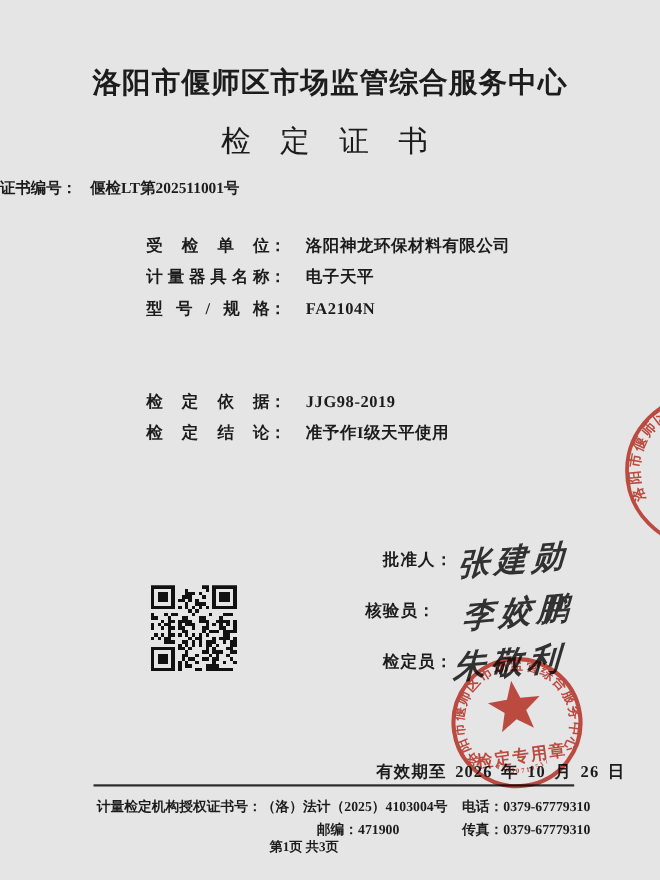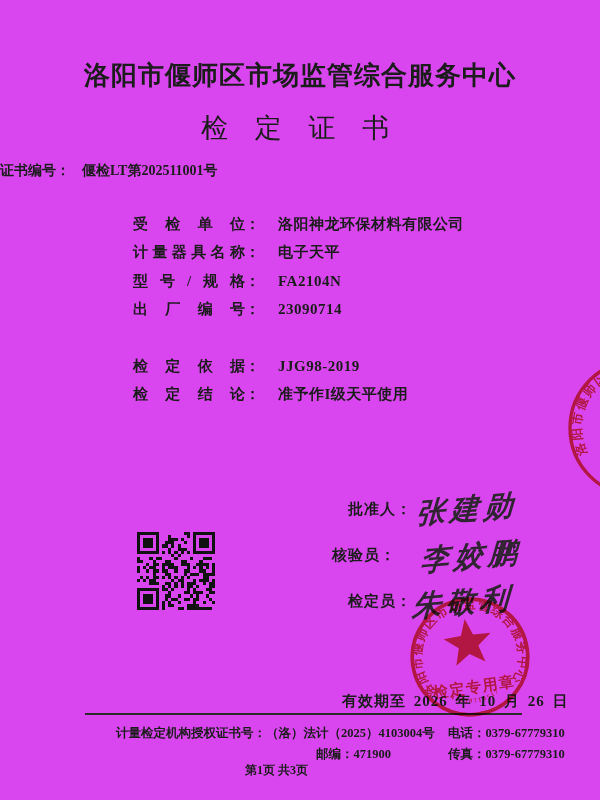--- a/index.html
+++ b/index.html
@@ -1,19 +1,19 @@
 <!DOCTYPE html>
 <html style="--stamp-color: #cb3a2e;"><head>
 <meta charset="utf-8">
 <style>
   :root { --stamp-color:#cb3a2e; --ink:#1c1c1c; }
   * { box-sizing:border-box; }
   html,body { margin:0; padding:0; background:#fff; }
   #page {
-    position:relative; width:600px; height:800px; background:#d946ef;
+    position:relative; width:600px; height:800px; background:#e5e5e5;
     overflow:hidden; font-family:"Liberation Serif","DejaVu Serif",serif;
     color:var(--ink); font-weight:700;
   }
   .org-title {
     position:absolute; top:58px; left:0; width:600px; text-align:center;
     font-size:26px; letter-spacing:1px; font-weight:700;
   }
   .cert-title {
     position:absolute; top:110px; left:0; width:600px; text-align:center;
     font-size:27px; letter-spacing:10px; font-weight:400;
@@ -33,21 +33,21 @@
   .sig-label { position:absolute; font-size:15px; letter-spacing:1px; white-space:nowrap; }
   .sig {
     position:absolute; font-size:29px; font-weight:700; font-style:italic;
     letter-spacing:5px; transform:rotate(-5deg) skewX(-8deg); color:#222;
     white-space:nowrap; opacity:0.92;
   }
   .date-row { position:absolute; left:342px; font-size:15px; white-space:nowrap; }
   .date-row .dlabel { display:inline-block; width:64px; letter-spacing:1px; }
   .date-row .dvalue { display:inline-block; margin-left:4px; word-spacing:3px; letter-spacing:1px; }
   .sep { position:absolute; left:85px; top:713px; width:437px; border-top:2px solid #2b2b2b; }
-  .foot { position:absolute; font-size:12.5px; white-space:nowrap; font-weight:700;margin-left:28px; }
+  .foot { position:absolute; font-size:12.5px; white-space:nowrap; font-weight:700; }
   .page-info { position:absolute; top:762px; left:0; width:553px; text-align:center; font-size:12px; }
   .stamp { position:absolute; mix-blend-mode:multiply; opacity:0.88; }
   #qr { position:absolute; left:136px; top:532px; }
 </style>
 </head>
 <body>
 
 <div id="page">
 
   <div class="org-title">洛阳市偃师区市场监管综合服务中心</div>
@@ -58,23 +58,20 @@
   </div>
 
   <div class="frow" style="top:242px">
     <span class="flabel">计量器具名称</span><span class="fcolon">：</span><span class="fvalue">电子天平</span>
   </div>
   <div class="frow" style="top:214px">
     <span class="flabel">受检单位</span><span class="fcolon">：</span><span class="fvalue">洛阳神龙环保材料有限公司</span>
   </div>
   <div class="frow" style="top:271px">
     <span class="flabel">型号/规格</span><span class="fcolon">：</span><span class="fvalue">FA2104N</span>
-  </div>
-  <div class="frow" style="top:299px">
-    <span class="flabel">出厂编号</span><span class="fcolon">：</span><span class="fvalue">23090714</span>
   </div>
   <div class="frow" style="top:356px">
     <span class="flabel">检定依据</span><span class="fcolon">：</span><span class="fvalue">JJG98-2019</span>
   </div>
   <div class="frow" style="top:384px">
     <span class="flabel">检定结论</span><span class="fcolon">：</span><span class="fvalue">准予作I级天平使用</span>
   </div>
 
   <svg id="qr" width="80" height="78" viewBox="0 0 25 25" shape-rendering="crispEdges">
       <rect x="0" y="0" width="1" height="1" fill="#111"></rect>

